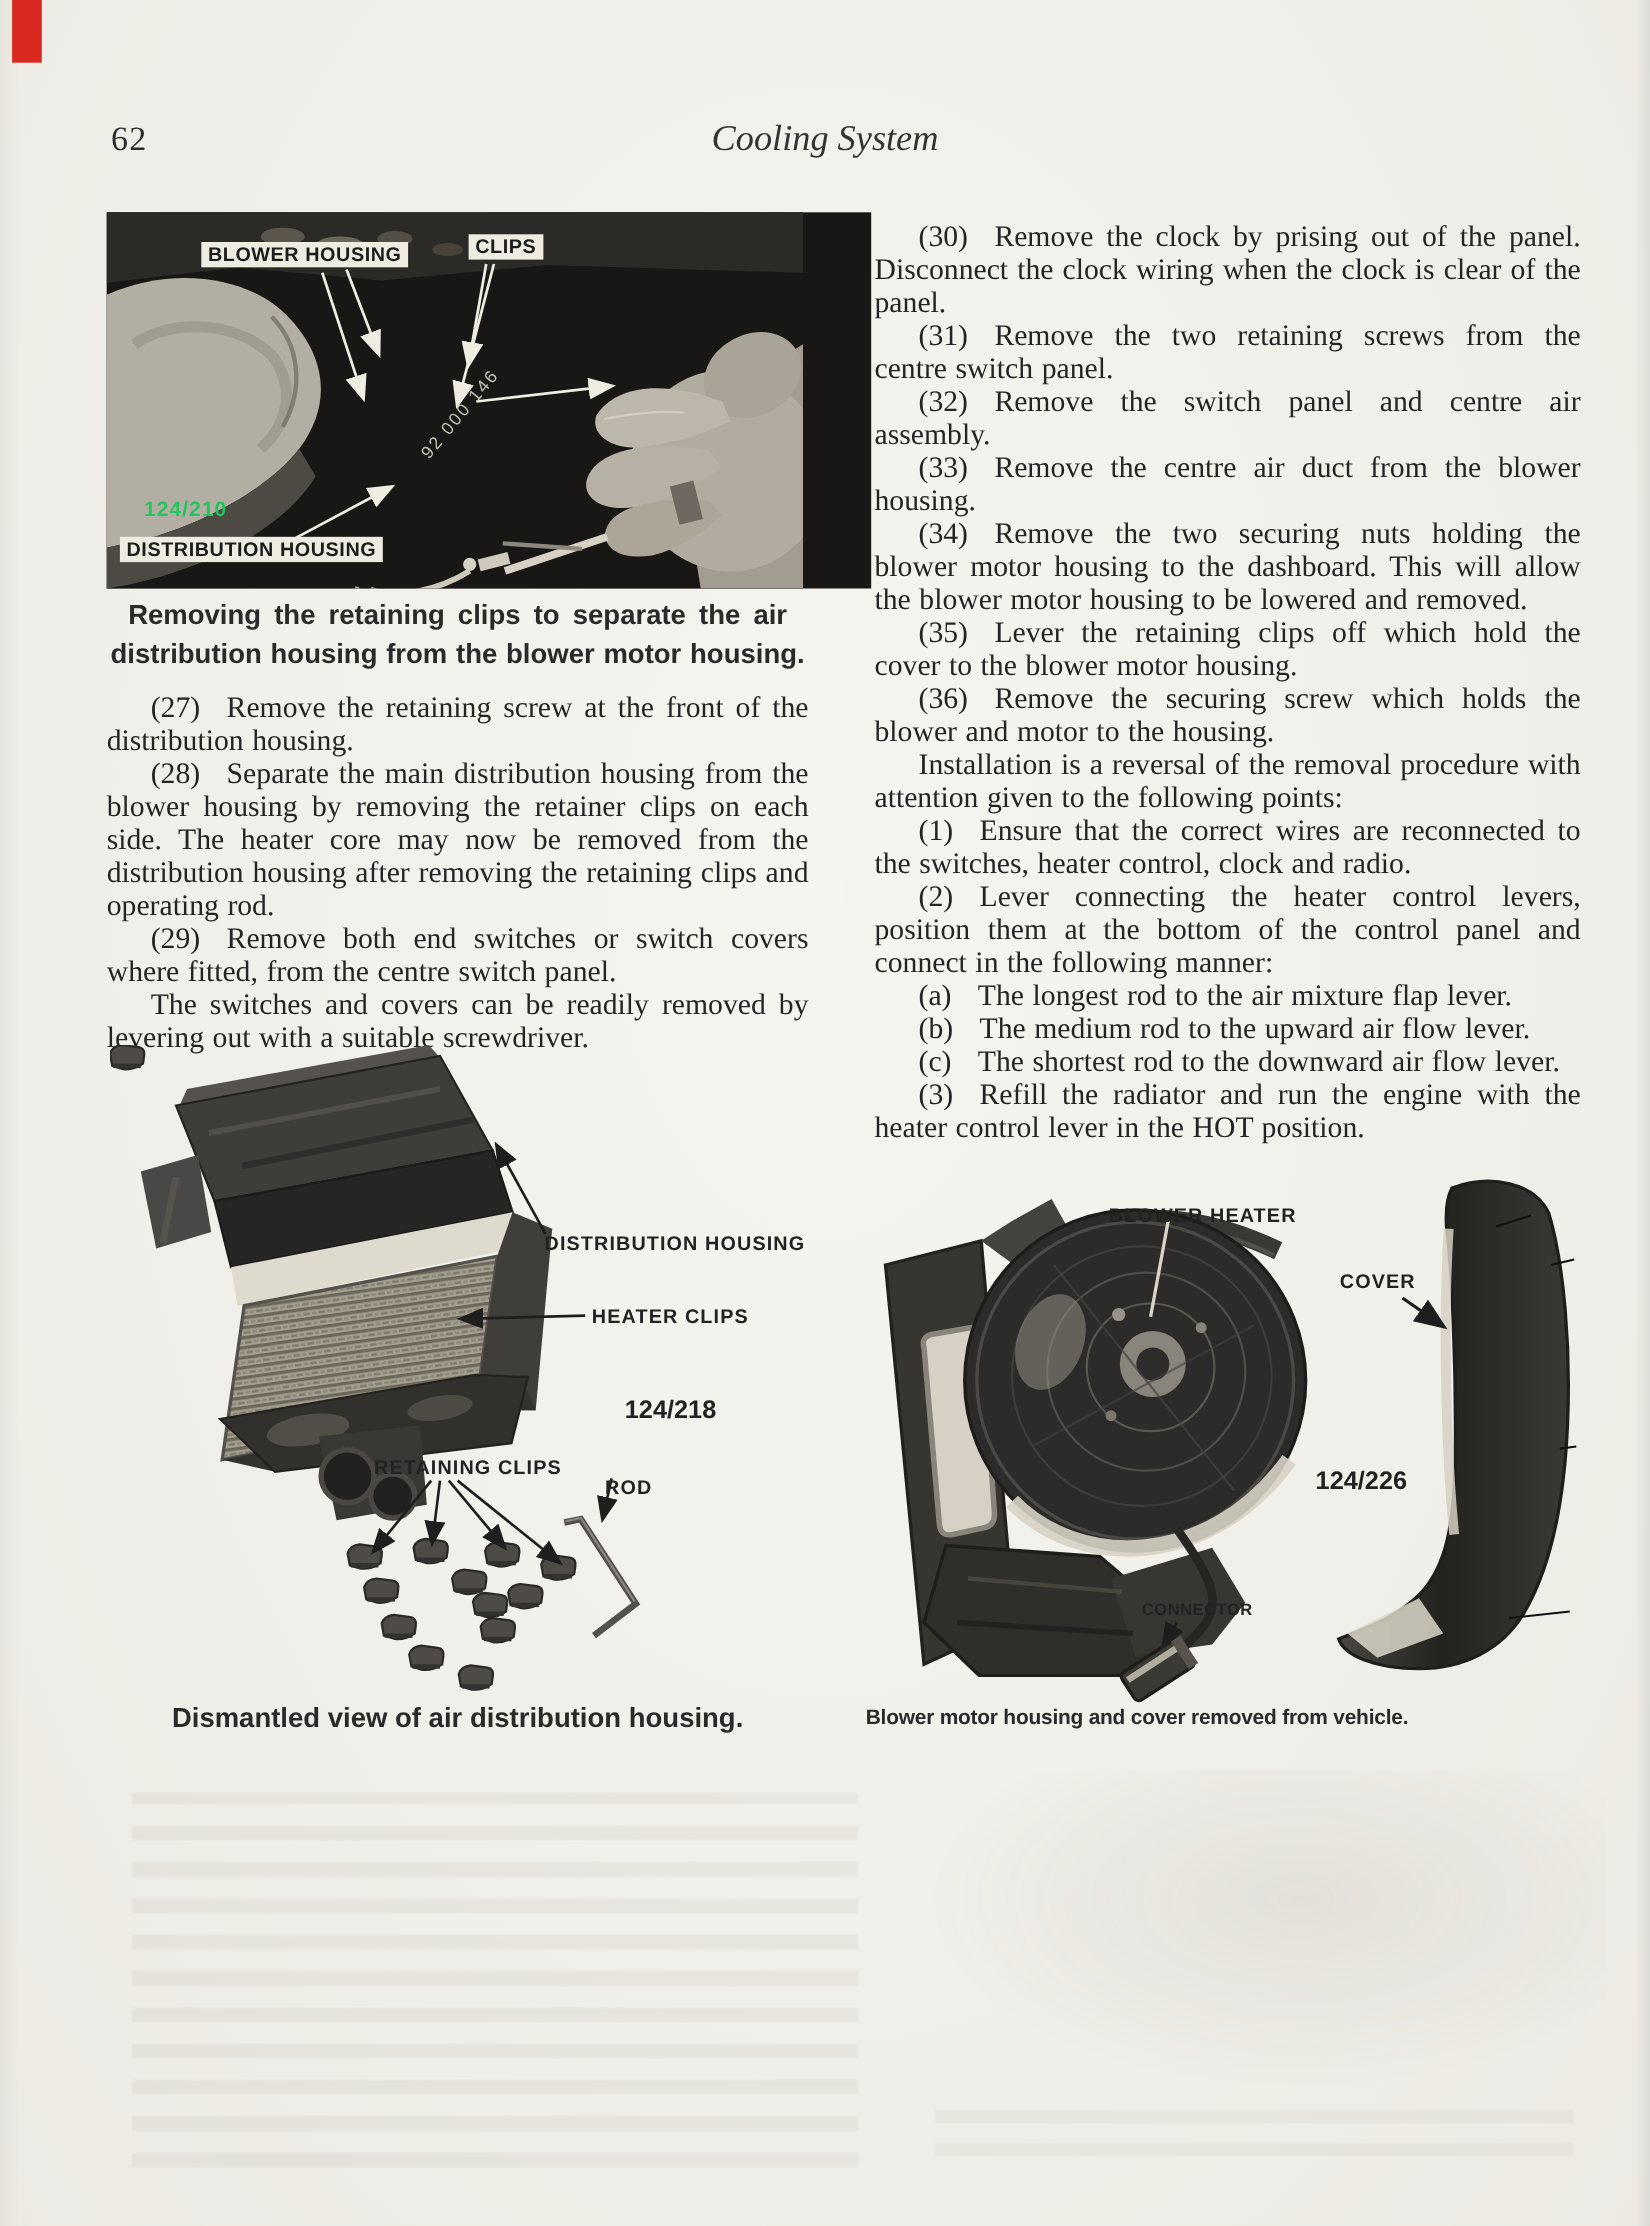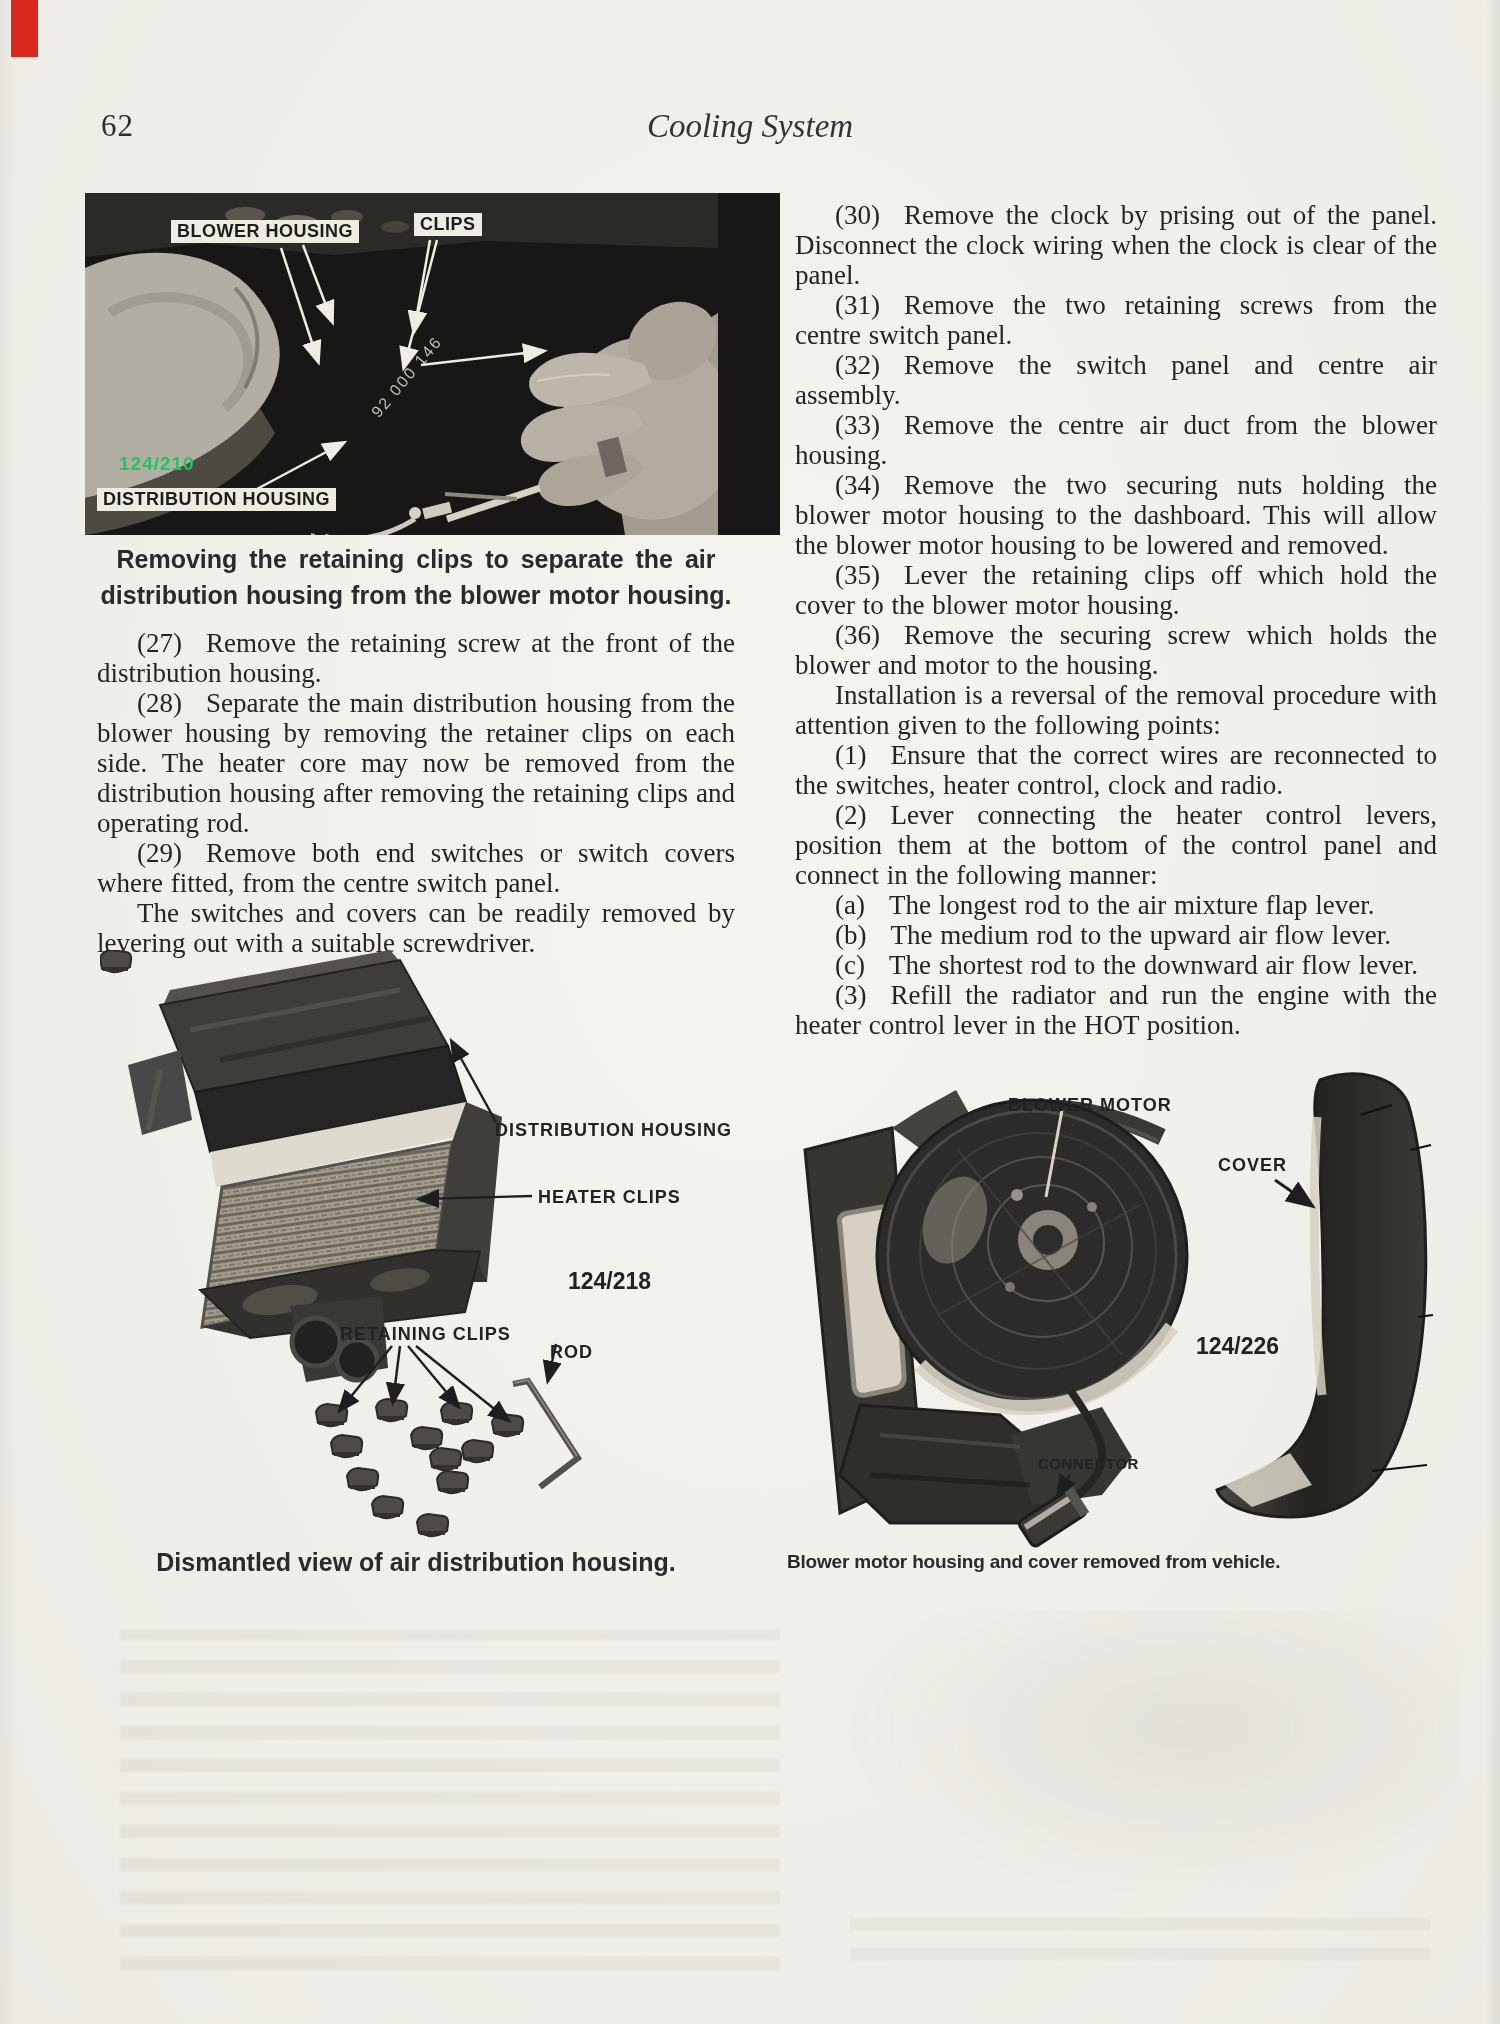--- a/index.html
+++ b/index.html
@@ -14,21 +14,21 @@
       linear-gradient(270deg, rgba(0,0,0,0.07) 0px, rgba(0,0,0,0) 14px),
       radial-gradient(ellipse at 50% 40%, rgba(255,255,255,0.35), rgba(0,0,0,0.02)),
       var(--paper);
     overflow:hidden;color:var(--ink);
   }
   .red-tab{position:absolute;left:11px;top:0;width:27px;height:57px;background:var(--red-tab);}
   .page-number{position:absolute;left:101px;top:108px;font-size:31px;letter-spacing:1px;color:#2e2e2e;}
   .running-head{position:absolute;left:0;right:0;top:108px;text-align:center;font-style:italic;font-size:33px;color:#333;}
 
   
-  .photo1{position:absolute;left:85px;top:193px;width:695px;height:342px;background:var(--photo-dark);}
+  .photo1{position:absolute;left:97px;top:193px;width:695px;height:342px;background:var(--photo-dark);}
   .photo1 svg{position:absolute;left:0;top:0;}
   .photo-tag{
     position:absolute;background:#eeebe1;color:var(--label-ink);
     font-family:"Liberation Sans",sans-serif;font-weight:700;font-size:18px;
     padding:1px 6px;letter-spacing:0.5px;white-space:nowrap;
   }
   .photo-ref{
     position:absolute;color:#22c55e;font-family:"Liberation Sans",sans-serif;
     font-weight:700;font-size:19px;letter-spacing:1px;white-space:nowrap;
   }
@@ -309,21 +309,21 @@
         <path d="M648,262 L663,260" stroke="#111" stroke-width="2"></path>
         <path d="M602,416 L657,410" stroke="#111" stroke-width="2"></path>
       </g>
 
       <g fill="none">
         <path d="M292,55 L276,142" stroke="#d9d4c6" stroke-width="3"></path>
         <path d="M505,125 L541,150" stroke="#1e1e1e" stroke-width="3" marker-end="url(#ahd)"></path>
         <path d="M300,420 L288,440" stroke="#1e1e1e" stroke-width="2.4" marker-end="url(#ahd)"></path>
       </g>
     </svg>
-    <div class="fig-label" style="left:238px;top:40px">BLOWER MOTOR</div>
+    <div class="fig-label" style="left:238px;top:40px">BLOWER HEATER</div>
     <div class="fig-label" style="left:448px;top:100px">COVER</div>
     <div class="fig-ref" style="left:426px;top:278px">124/226</div>
     <div class="fig-label small" style="left:268px;top:400px">CONNECTOR</div>
   </div>
 
   <div class="caption caption-fig3">Blower motor housing and cover removed from vehicle.</div>
 
   <div class="ghost g1"></div>
   <div class="ghost g2"></div>
   <div class="ghost g3"></div>

